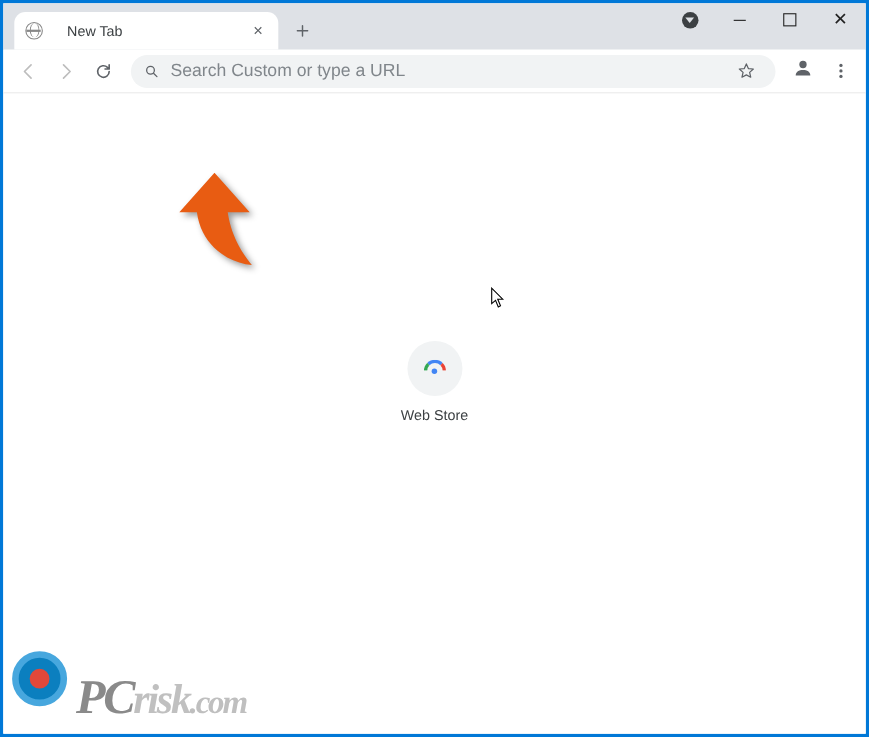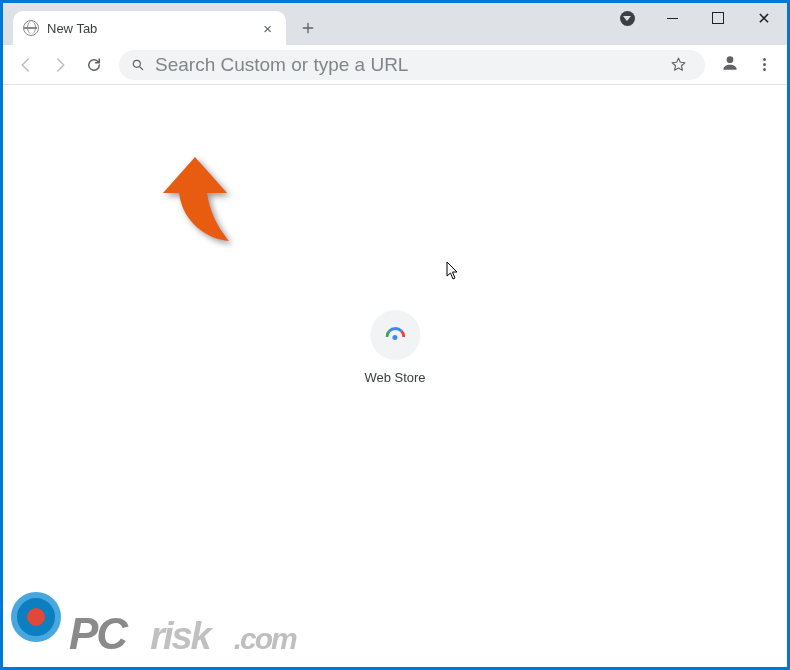--- a/index.html
+++ b/index.html
@@ -3,22 +3,22 @@
 <meta charset="utf-8">
 <style>
   * { box-sizing: border-box; margin: 0; padding: 0; }
   html, body { width: 790px; height: 670px; font-family: "Segoe UI", Arial, sans-serif; overflow: hidden; }
   .window-frame { width: 790px; height: 670px; background: #0078d7; padding: 3px; }
   .window-inner { width: 100%; height: 100%; background: #fff; display: flex; flex-direction: column; position: relative; }
 
   
   .tabstrip { height: 42px; background: #dee1e6; display: flex; align-items: flex-end; padding-left: 10px; position: relative; }
   .tab {
-    background: #fff; height: 34px; width: 273px; border-radius: 10px 10px 0 0;
-    display: flex; align-items: center; padding: 0 10px; font-size: 13px; color: #3c4043; gap: 8px;
+    background: #fff; height: 34px; width: 240px; border-radius: 10px 10px 0 0;
+    display: flex; align-items: center; padding: 0 10px; font-size: 13px; color: #3c4043; gap: 22px;
     position: relative;
   }
   .tab-favicon { width: 16px; height: 16px; border-radius: 50%; border: 1.5px solid #888; position: relative; flex: 0 0 auto; }
   .tab-favicon::before {
     content: ""; position: absolute; left: 3px; top: 0; width: 7px; height: 13px;
     border: 1.5px solid #888; border-radius: 50%; border-top: none; border-bottom: none;
   }
   .tab-favicon::after {
     content: ""; position: absolute; left: 0; top: 6px; width: 13px; height: 1.5px; background: #888;
   }
@@ -35,21 +35,21 @@
   .win-max::before { content: ""; width: 10px; height: 10px; border: 1px solid #222; display: block; }
 
   
   .toolbar { height: 40px; background: #fff; border-bottom: 1px solid #e4e4e4; display: flex; align-items: center; padding: 0 8px; gap: 4px; }
   .nav-btn { width: 30px; height: 30px; display: flex; align-items: center; justify-content: center; color: #bdbdbd; border-radius: 50%; cursor: pointer; }
   .nav-btn.enabled { color: #5f6368; }
   .nav-btn svg { width: 18px; height: 18px; }
 
   .omnibox { flex: 1; height: 30px; background: #f1f3f4; border-radius: 15px; display: flex; align-items: center; padding: 0 12px; gap: 10px; margin: 0 6px; }
   .search-ico svg { width: 14px; height: 14px; display: block; }
-  .omnibox input { flex: 1; border: none; outline: none; background: transparent; font-size: 19px; color: #5f6368; }
+  .omnibox input { flex: 1; border: none; outline: none; background: transparent; font-size: 16px; color: #5f6368; }
   .omnibox input::placeholder { color: #80868b; }
   .star-btn svg { width: 17px; height: 17px; display: block; }
   .star-btn, .profile-btn, .menu-btn { width: 30px; height: 30px; display: flex; align-items: center; justify-content: center; border-radius: 50%; cursor: pointer; color: #5f6368; }
   .profile-ico svg { width: 20px; height: 20px; }
   .menu-dots { font-size: 18px; line-height: 0.6; letter-spacing: 0; color: #5f6368; display: flex; flex-direction: column; gap: 2px; }
   .menu-dots span { width: 3px; height: 3px; background: #5f6368; border-radius: 50%; }
 
   
   .content { flex: 1; background: #fff; position: relative; padding-left: 16px; }
   .shortcut { position: absolute; left: 50%; top: 225px; transform: translateX(-50%); text-align: center; cursor: pointer; }
@@ -62,21 +62,21 @@
   
   .anno-arrow { position: absolute; left: 152px; top: 72px; filter: drop-shadow(3px 3px 3px rgba(0,0,0,0.4)); pointer-events: none; }
 
   
   .cursor { position: absolute; left: 443px; top: 176px; pointer-events: none; }
 
   
   .watermark { position: absolute; left: 8px; bottom: 8px; display: flex; align-items: center; gap: 8px; }
   .wm-badge { width: 50px; height: 50px; border-radius: 50%; background: #0b7fbf; border: 6px solid #47a7de; display: flex; align-items: center; justify-content: center; position: relative; }
   .wm-badge-ring { width: 18px; height: 18px; border-radius: 50%; background: #e2483a; position: relative; }
-  .wm-text { font-family: Liberation Sans, sans-serif; font-size: 44px; font-style: italic; letter-spacing: -2px; font-weight: 600; display: flex; align-items: baseline; gap: 24px; }
+  .wm-text { font-family: Liberation Serif, serif; font-size: 44px; font-style: italic; letter-spacing: -2px; font-weight: 600; display: flex; align-items: baseline; }
   .wm-pc { color: #8a8a8a; }
   .wm-risk { color: #c0c0c0; font-size: 38px; margin-top: 40px; }
   .wm-com { color: #bfbfbf; font-size: 30px; margin-top: 37px; }
 </style>
 </head>
 <body>
 
 <div class="window-frame">
   <div class="window-inner">
 

